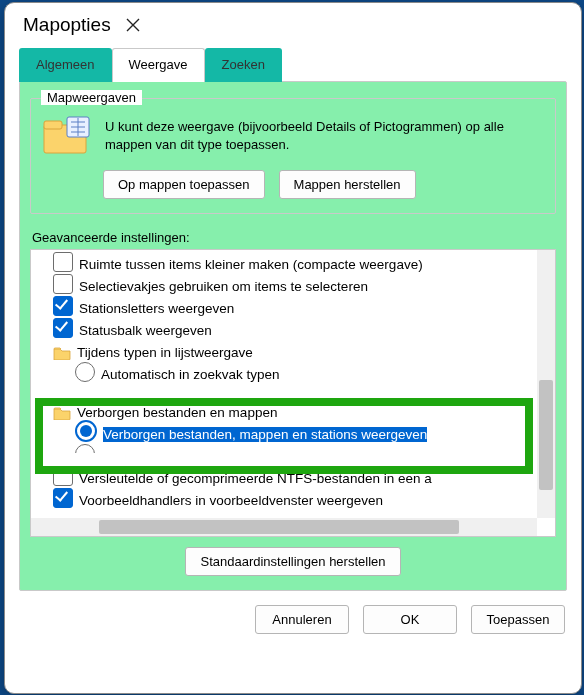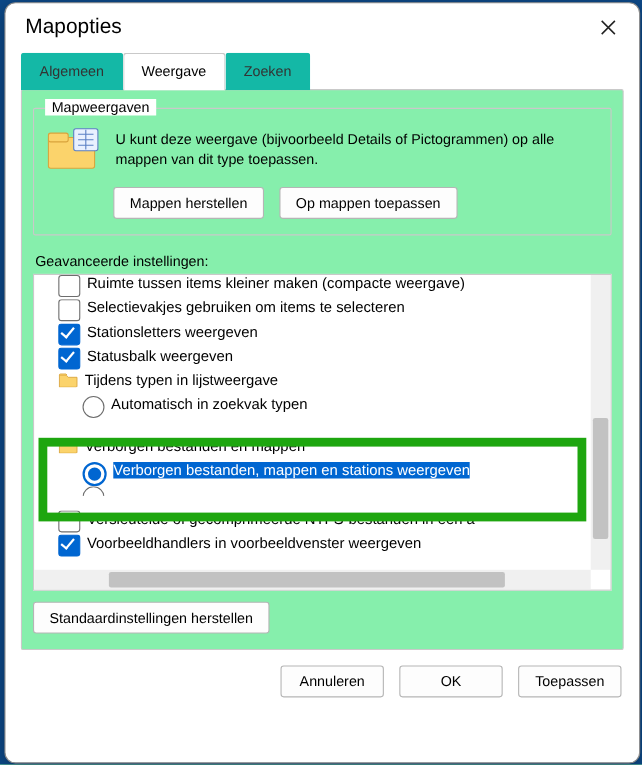--- a/index.html
+++ b/index.html
@@ -1,17 +1,17 @@
 <!DOCTYPE html>
 <html><head>
 <meta charset="utf-8">
 <style>
   html,body{margin:0;padding:0;font-family:"Segoe UI",Arial,sans-serif;font-size:13px;background:#0d4a8a;color:#000}
   .window{position:absolute;left:4px;top:2px;width:576px;height:690px;background:#fff;border:1px solid #8a8a8a;border-radius:10px;box-shadow:0 4px 18px rgba(0,0,0,.35);overflow:hidden}
-  .titlebar{display:flex;align-items:center;justify-content:space-between;height:44px;padding:0 6px 0 18px}
+  .titlebar{display:flex;align-items:center;height:44px;padding:0 6px 0 18px}
   .title{font-size:19px}
   .close{width:44px;height:34px;display:flex;align-items:center;justify-content:center;border-radius:4px;font-size:18px}
   .tabs{display:flex;gap:0;padding:0 14px}
   .tab{padding:8px 16px 10px;border:1px solid transparent;border-bottom:none;border-radius:3px 3px 0 0;position:relative;top:1px;background:#14b8a6}
   .tab.active{border-color:#c9c9c9;background:#fff;z-index:2}
   .tab.inactive{color:#333}
   .tabpanel{margin:0 14px 0 14px;border:1px solid #c9c9c9;border-radius:2px;padding:10px 10px 14px 10px;background:#86efac}
   .group{border:1px solid #c9c9c9;border-radius:2px;margin:6px 0 16px 0;padding:8px 10px 14px 10px;position:relative}
   .group-title{position:absolute;top:-9px;left:10px;background:#fff;padding:0 6px;font-size:13px}
   .mw-row{display:flex;gap:14px;align-items:center;padding:6px 2px 12px 2px}
@@ -19,34 +19,34 @@
   .mw-text{font-size:13px;line-height:1.35}
   .mw-buttons{display:flex;gap:14px;padding-left:62px}
   .btn{border:1px solid #b5b5b5;background:#fdfdfd;border-radius:3px;padding:6px 14px;font-size:13px;font-family:inherit}
   .adv-label{margin:4px 2px 4px 2px}
   .tree-wrap{border:1px solid #c9c9c9;height:286px;position:relative;overflow:hidden;background:#fff}
   .tree{position:absolute;left:0;top:0;right:18px;bottom:18px;overflow:hidden}
   .vscroll{position:absolute;right:0;top:0;width:18px;bottom:18px;background:#f0f0f0}
   .vthumb{position:absolute;left:2px;right:2px;top:130px;height:110px;background:#c2c2c2;border-radius:2px}
   .hscroll{position:absolute;left:0;right:18px;bottom:0;height:18px;background:#f0f0f0}
   .hthumb{position:absolute;top:2px;bottom:2px;left:68px;width:360px;background:#c2c2c2;border-radius:2px}
-  .row{display:flex;align-items:flex-start;height:22px;white-space:nowrap;font-size:13.5px}
+  .row{display:flex;align-items:flex-end;height:22px;white-space:nowrap;font-size:13.5px}
   .row .indent{width:22px;flex:0 0 auto}
   .cb{width:18px;height:18px;border:1.5px solid #6d6d6d;border-radius:3px;margin-right:6px;flex:0 0 auto;position:relative;background:#fff}
   .cb.checked{background:#0066d1;border-color:#0066d1}
   .cb.checked::after{content:"";position:absolute;left:4px;top:0px;width:5px;height:10px;border:solid #fff;border-width:0 2.2px 2.2px 0;transform:rotate(40deg)}
   .rb{width:18px;height:18px;border:1.5px solid #6d6d6d;border-radius:50%;margin-right:6px;flex:0 0 auto;position:relative;background:#fff}
   .rb.sel{border-color:#0066d1;border-width:2px}
   .rb.sel::after{content:"";position:absolute;left:3px;top:3px;right:3px;bottom:3px;border-radius:50%;background:#0066d1}
   .fld{width:18px;height:14px;margin-right:6px;flex:0 0 auto}
   .hl-box{position:absolute;border:8px solid #1ea60f;left:4px;right:22px;top:148px;height:60px;pointer-events:none}
   .sel-text{background:#0066d1;color:#fff}
   .trimrow{overflow:hidden;text-overflow:clip}
   .truncated{display:inline-block;max-width:100%;overflow:hidden;vertical-align:bottom}
-  .restore-row{display:flex;justify-content:flex-start;margin-top:10px}
+  .restore-row{display:flex;justify-content:center;margin-top:10px}
   .dlg-buttons{display:flex;justify-content:flex-end;gap:14px;padding:14px 16px 0 0}
   .dlg-buttons .btn{min-width:94px}
 </style>
 </head>
 <body>
 
 <div class="window">
   <div class="titlebar">
     <div class="title">Mapopties</div>
     <div class="close">
@@ -76,22 +76,22 @@
                 <line x1="28" y1="7" x2="42" y2="7"></line>
                 <line x1="28" y1="12" x2="42" y2="12"></line>
                 <line x1="28" y1="17" x2="42" y2="17"></line>
                 <line x1="35" y1="3" x2="35" y2="21"></line>
               </g>
           </svg>
         </div>
         <div class="mw-text">U kunt deze weergave (bijvoorbeeld Details of Pictogrammen) op alle mappen van dit type toepassen.</div>
       </div>
       <div class="mw-buttons">
+        <button class="btn">Op mappen toepassen</button>
         <button class="btn">Mappen herstellen</button>
-        <button class="btn">Op mappen toepassen</button>
       </div>
     </div>
 
     <div class="adv-label">Geavanceerde instellingen:</div>
 
     <div class="tree-wrap">
       <div class="tree" id="tree">
           <div class="row trimrow">
             <span class="indent"></span>
             <span class="cb"></span>

